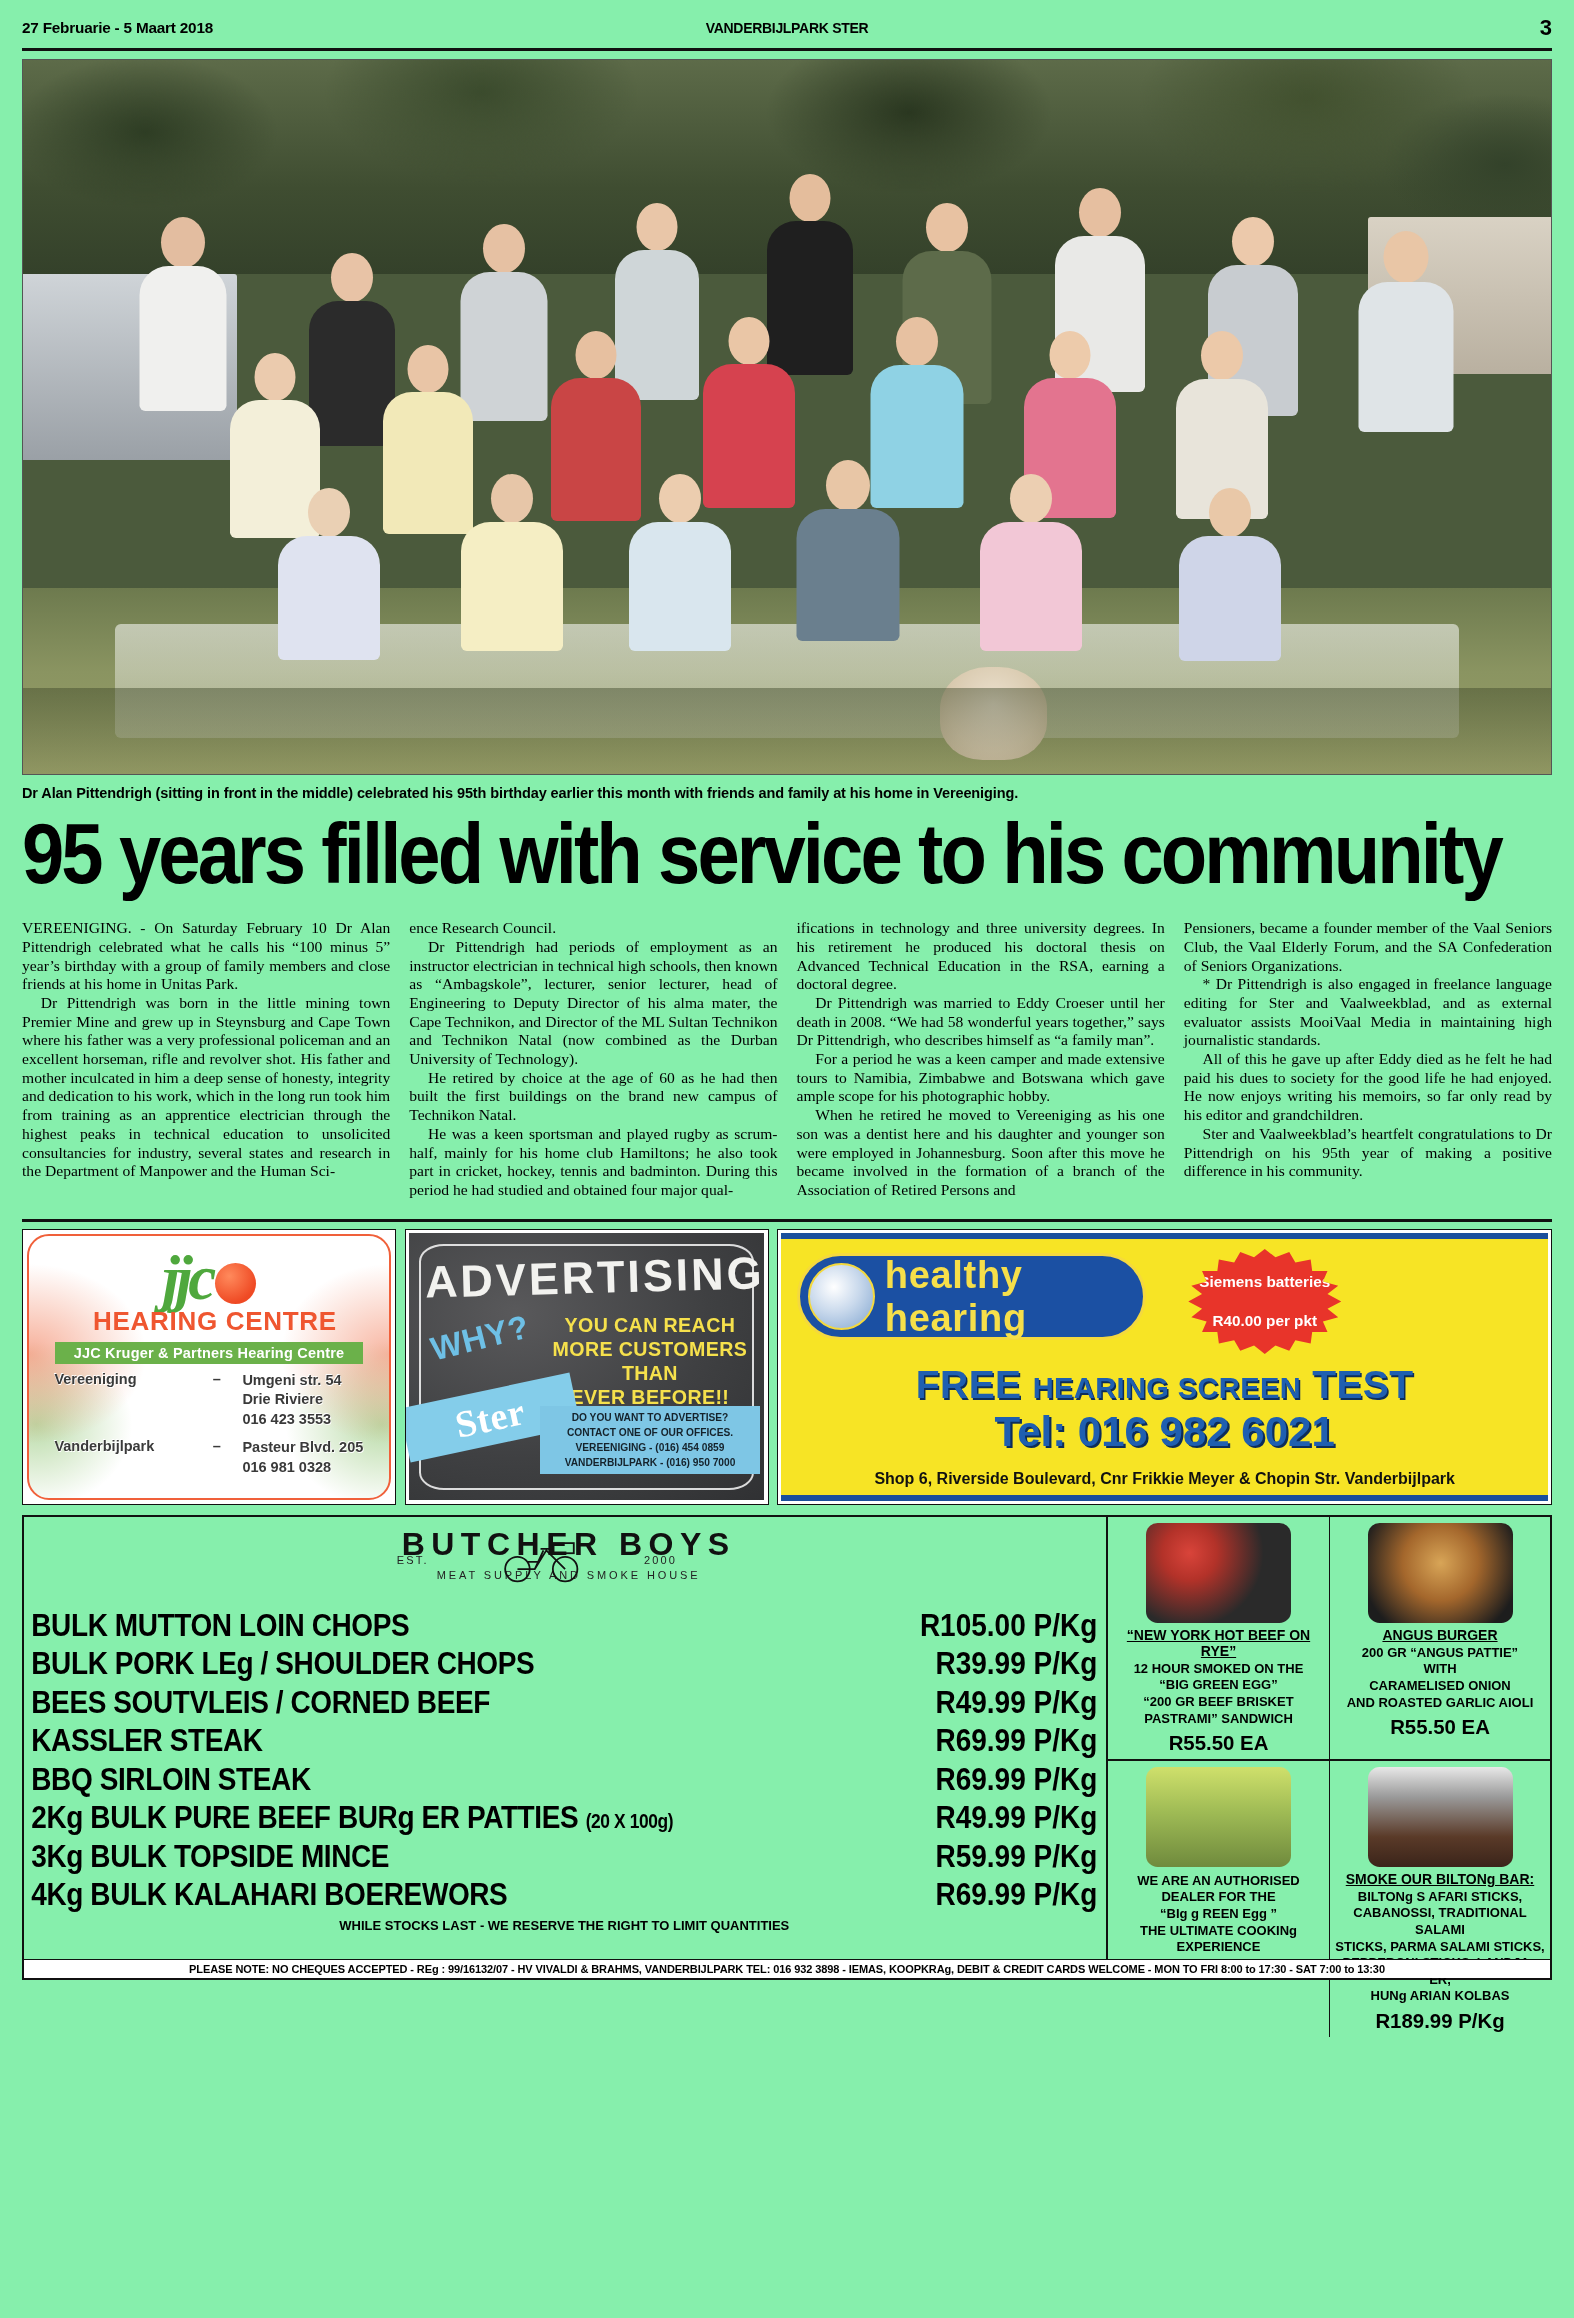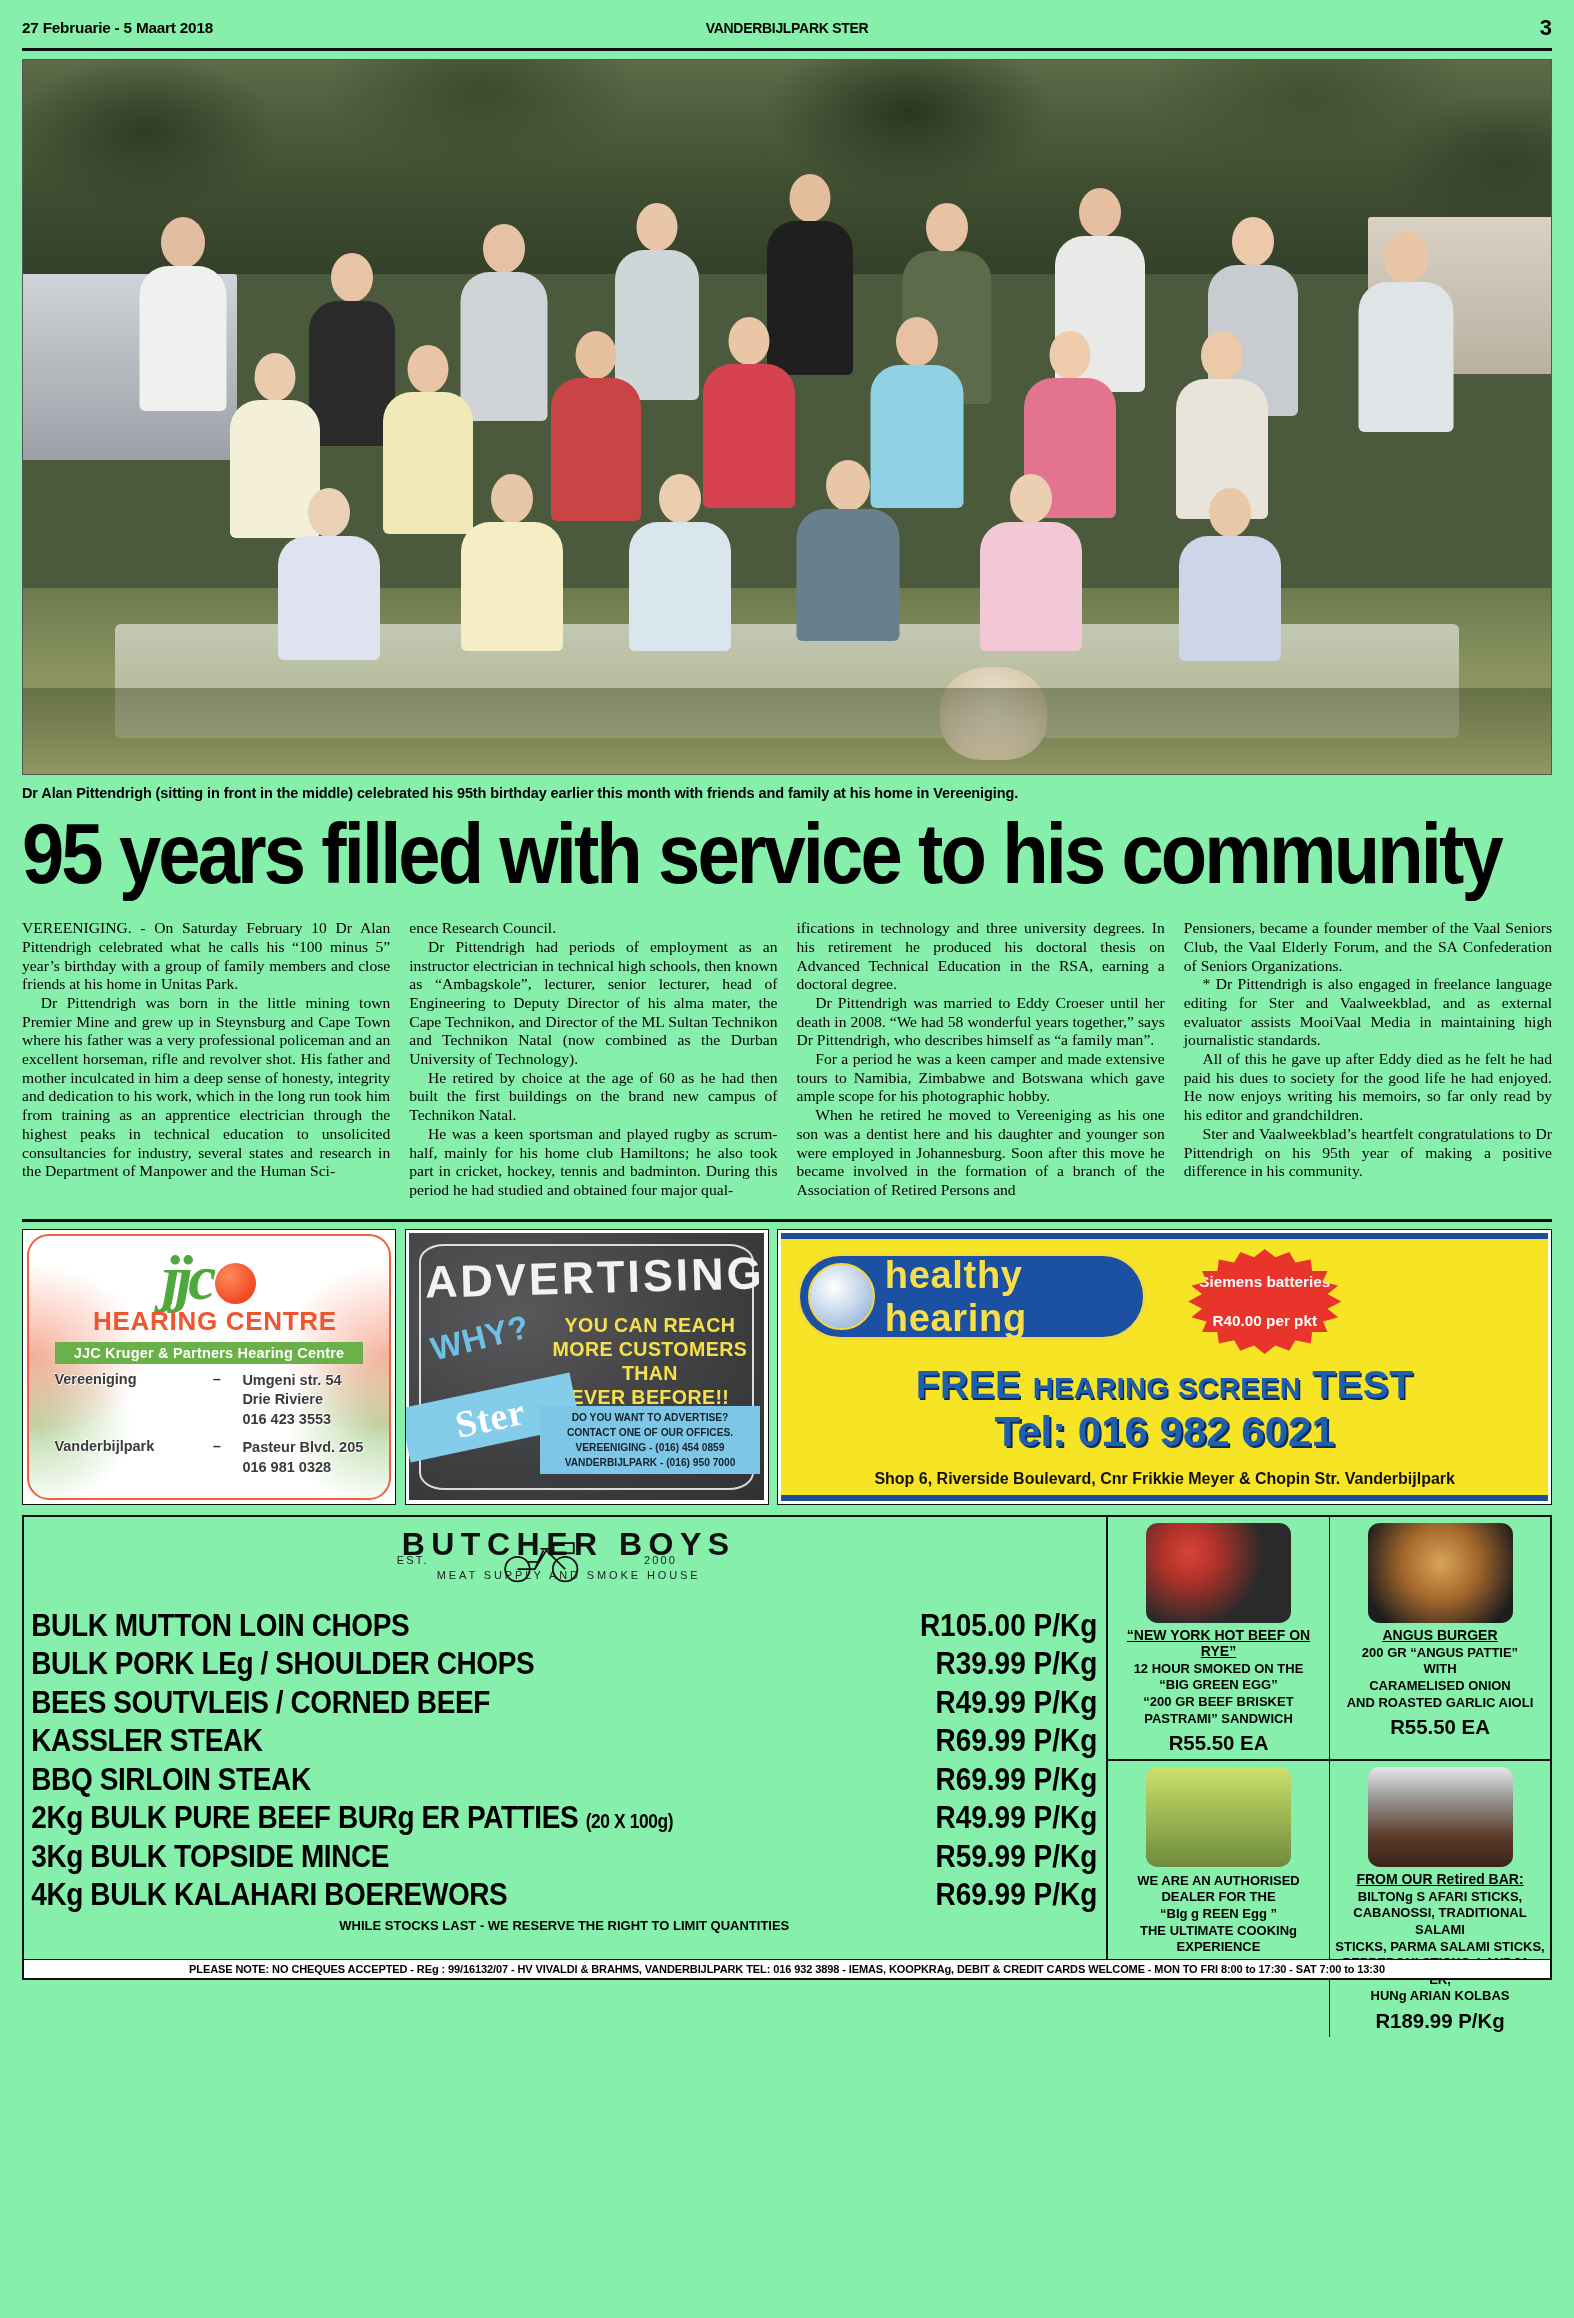--- a/index.html
+++ b/index.html
@@ -683,21 +683,21 @@
             <div>WE ARE AN AUTHORISED</div>
             <div>DEALER FOR THE</div>
             <div>“BIg  g REEN Egg ”</div>
             <div>THE ULTIMATE COOKINg</div>
             <div>EXPERIENCE</div>
           </div>
         </div>
 
         <div class="bb-cell">
           <div class="bb-photo ph-biltong"></div>
-          <div class="bb-ctitle">FROM OUR Retired  BAR:</div>
+          <div class="bb-ctitle">SMOKE OUR BILTONg  BAR:</div>
           <div class="bb-ctext">
             <div>BILTONg S AFARI STICKS,</div>
             <div>CABANOSSI, TRADITIONAL SALAMI</div>
             <div>STICKS, PARMA SALAMI STICKS,</div>
             <div>PEPPERONI STICKS, LANDJAg ER,</div>
             <div>HUNg ARIAN KOLBAS</div>
           </div>
           <div class="bb-cprice">R189.99 P/Kg</div>
         </div>
       </div>

